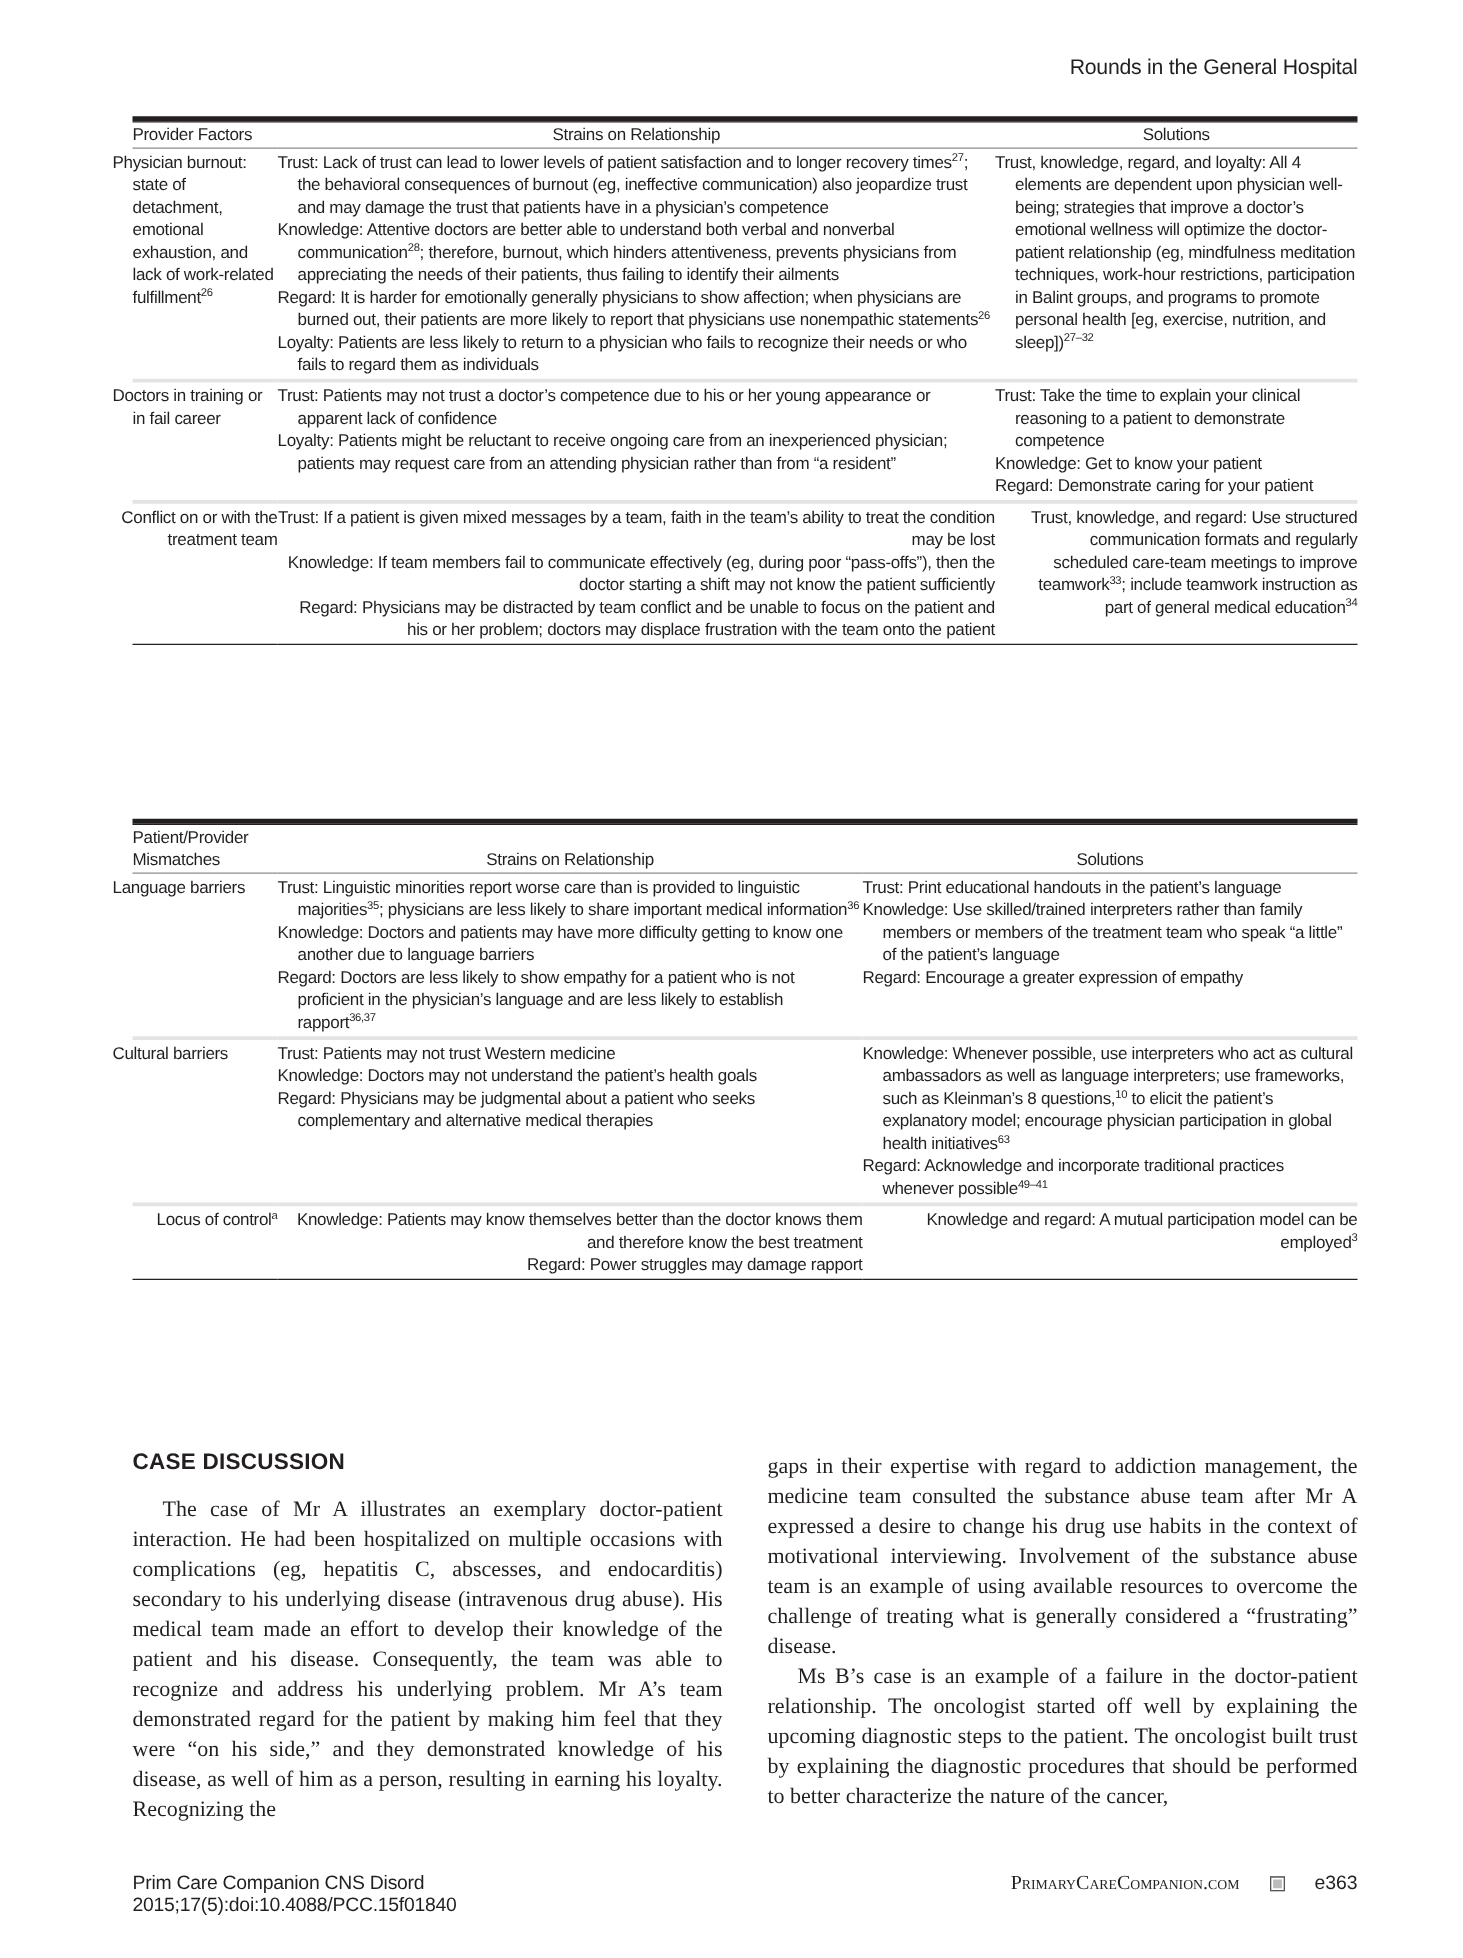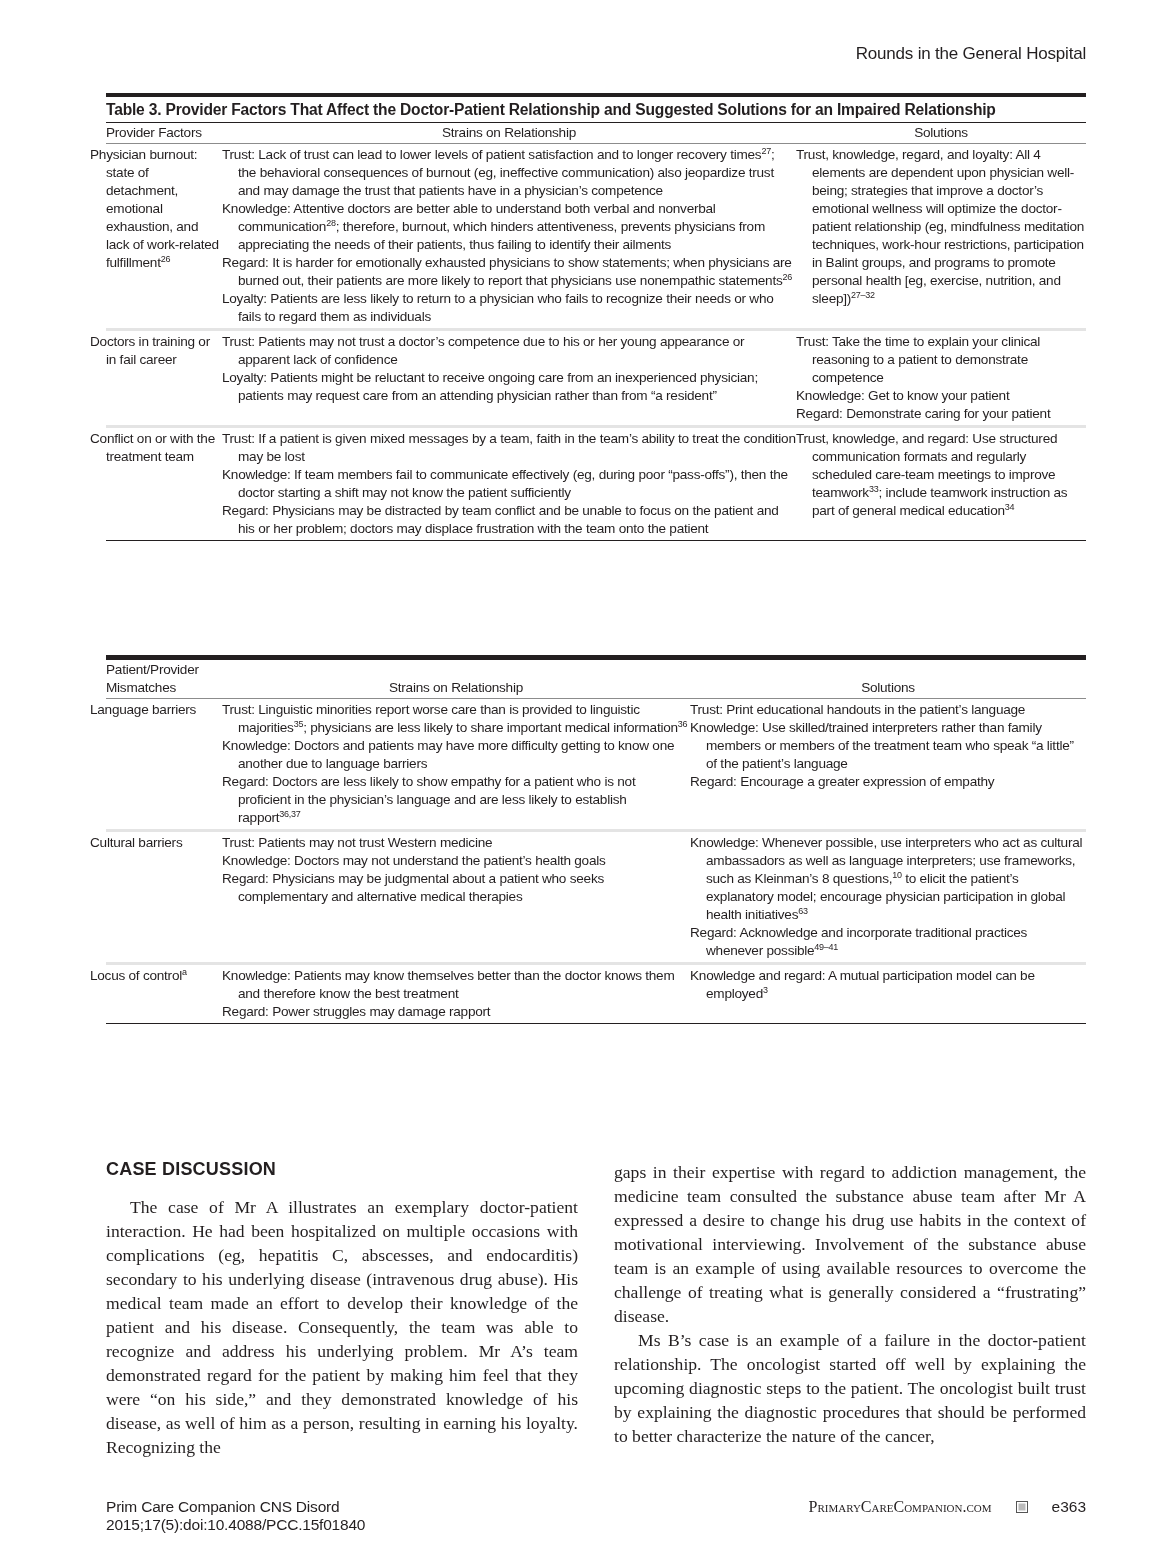--- a/index.html
+++ b/index.html
@@ -8,21 +8,21 @@
   .running-head { position:absolute; right:0; top:44px; font-size:17px; letter-spacing:-0.2px; }
   .tbl { position:absolute; left:0; width:980px; font-size:13.6px; line-height:18px; letter-spacing:-0.25px; }
   .tbl .topbar { height:4px; background:#231f20; }
   .tbl .caption { font-weight:bold; font-size:15.6px; line-height:20px; padding:3px 0 2px 0; letter-spacing:-0.2px; }
   .tbl .caprule { height:1px; background:#231f20; }
   .tbl table { width:100%; border-collapse:collapse; }
   .tbl th { font-weight:normal; text-align:center; vertical-align:bottom; padding:1px 0; border-bottom:1px solid #8c8c8c; }
   .tbl th.first { text-align:left; }
   .tbl td { vertical-align:top; padding:2px 0 2px 0; }
   .tbl tr.sep td { border-top:3px solid #e4e4e4; }
-  .tbl tr.last td { border-bottom:1px solid #231f20; }
+  .tbl tr.last td { border-bottom:1px solid #231f20;text-align:right; }
   .hang { padding-left:16px; text-indent:-16px; }
   .fc { padding-left:16px; text-indent:-16px; }
   sup { font-size:9px; line-height:0; vertical-align:5px; }
   .foot { font-size:13.6px; padding:3px 0 3px 0; border-bottom:1px solid #231f20; }
   .case-head { position:absolute; top:1159px; left:0; font-weight:bold; font-size:18px; letter-spacing:0.2px; }
   .col { position:absolute; width:472px; font-family:"Liberation Serif", serif; font-size:17.6px; line-height:24px; text-align:justify; }
   .col p { margin:0; text-indent:24px; }
   .col p.noindent { text-indent:0; }
   .footer-left { position:absolute; left:0; top:1498px; font-size:15.5px; line-height:18px; letter-spacing:-0.2px; }
   .footer-right { position:absolute; right:0; top:1498px; font-size:15.5px; display:flex; align-items:center; gap:24px; }
@@ -30,42 +30,41 @@
   .sq { display:inline-block; width:10px; height:10px; border:1px solid #555; background:#bbb; box-shadow: inset 0 0 0 1.5px #fff; }
 </style>
 </head>
 <body>
 
 <div class="page">
   <div class="running-head">Rounds in the General Hospital</div>
 
   <div class="tbl" style="top:93px;">
     <div class="topbar"></div>
-    <div class="caption">Table 3. Provider Factors That Affect the Doctor-Patient Relationship and Suggested Solutions for an Impaired Relationship</div>
     <div class="caprule"></div>
     <table>
       <colgroup>
           <col style="width:116px">
           <col style="width:574px">
           <col style="width:290px">
         </colgroup>
       <thead>
         <tr>
           <th class="first">Provider Factors</th>
           <th>Strains on Relationship</th>
           <th>Solutions</th>
         </tr>
       </thead>
       <tbody id="t3body">
           <tr>
             <td class="fc"><span>Physician burnout: state of detachment, emotional exhaustion, and lack of work-related fulfillment</span><sup>26</sup></td>
             <td>
               <div class="hang"><span>Trust: Lack of trust can lead to lower levels of patient satisfaction and to longer recovery times</span><sup>27</sup><span>; the behavioral consequences of burnout (eg, ineffective communication) also jeopardize trust and may damage the trust that patients have in a physician’s competence</span></div>
               <div class="hang"><span>Knowledge: Attentive doctors are better able to understand both verbal and nonverbal communication</span><sup>28</sup><span>; therefore, burnout, which hinders attentiveness, prevents physicians from appreciating the needs of their patients, thus failing to identify their ailments</span></div>
-              <div class="hang"><span>Regard: It is harder for emotionally exhausted physicians to show statements; when physicians are burned out, their patients are more likely to report that physicians use nonempathic statements</span><sup>26</sup></div>
+              <div class="hang"><span>Regard: It is harder for emotionally generally physicians to show affection; when physicians are burned out, their patients are more likely to report that physicians use nonempathic statements</span><sup>26</sup></div>
               <div class="hang"><span>Loyalty: Patients are less likely to return to a physician who fails to recognize their needs or who fails to regard them as individuals</span></div>
             </td>
             <td style="padding-left: 0px; margin-left: 48px;">
               <div class="hang"><span>Trust, knowledge, regard, and loyalty: All 4 elements are dependent upon physician well-being; strategies that improve a doctor’s emotional wellness will optimize the doctor-patient relationship (eg, mindfulness meditation techniques, work-hour restrictions, participation in Balint groups, and programs to promote personal health [eg, exercise, nutrition, and sleep])</span><sup>27–32</sup></div>
             </td>
           </tr>
           <tr class="sep">
             <td class="fc"><span>Doctors in training or in fail career</span></td>
             <td>
               <div class="hang"><span>Trust: Patients may not trust a doctor’s competence due to his or her young appearance or apparent lack of confidence</span></div>

